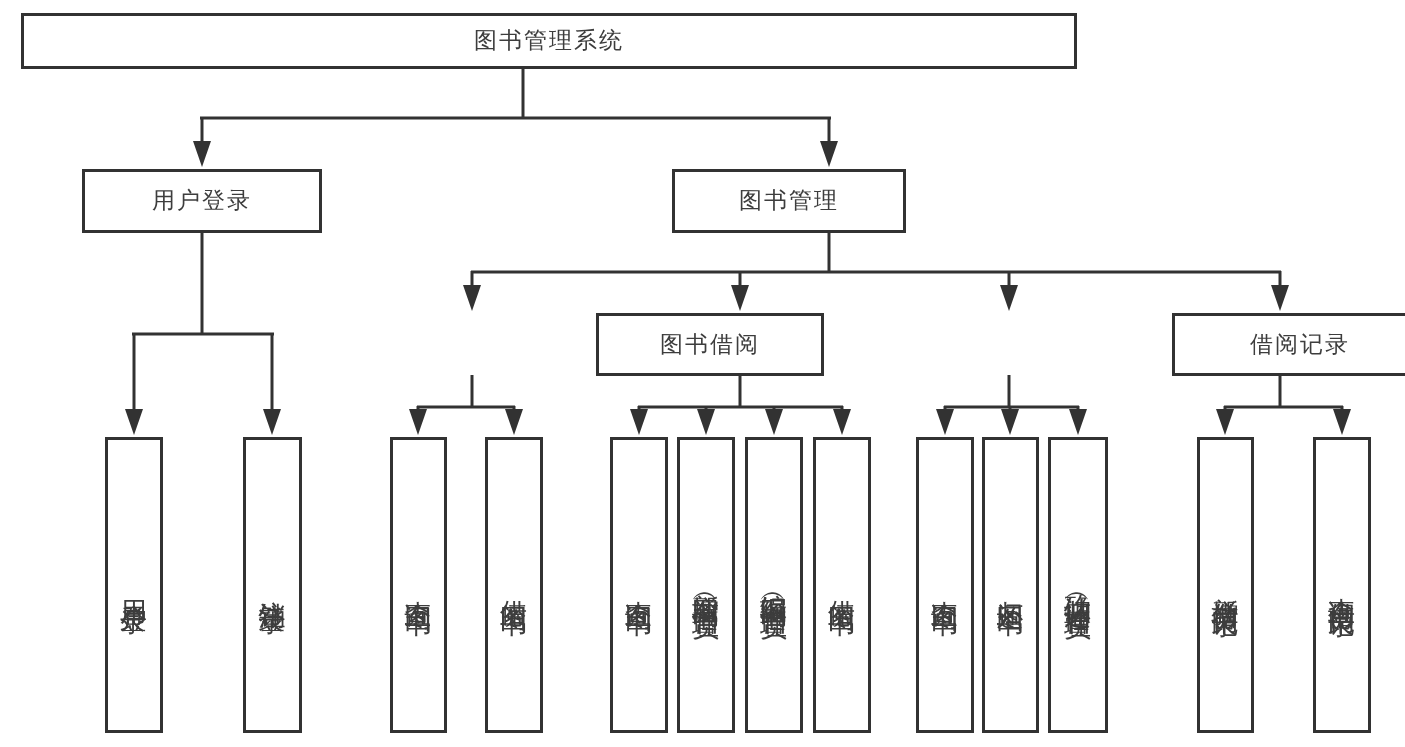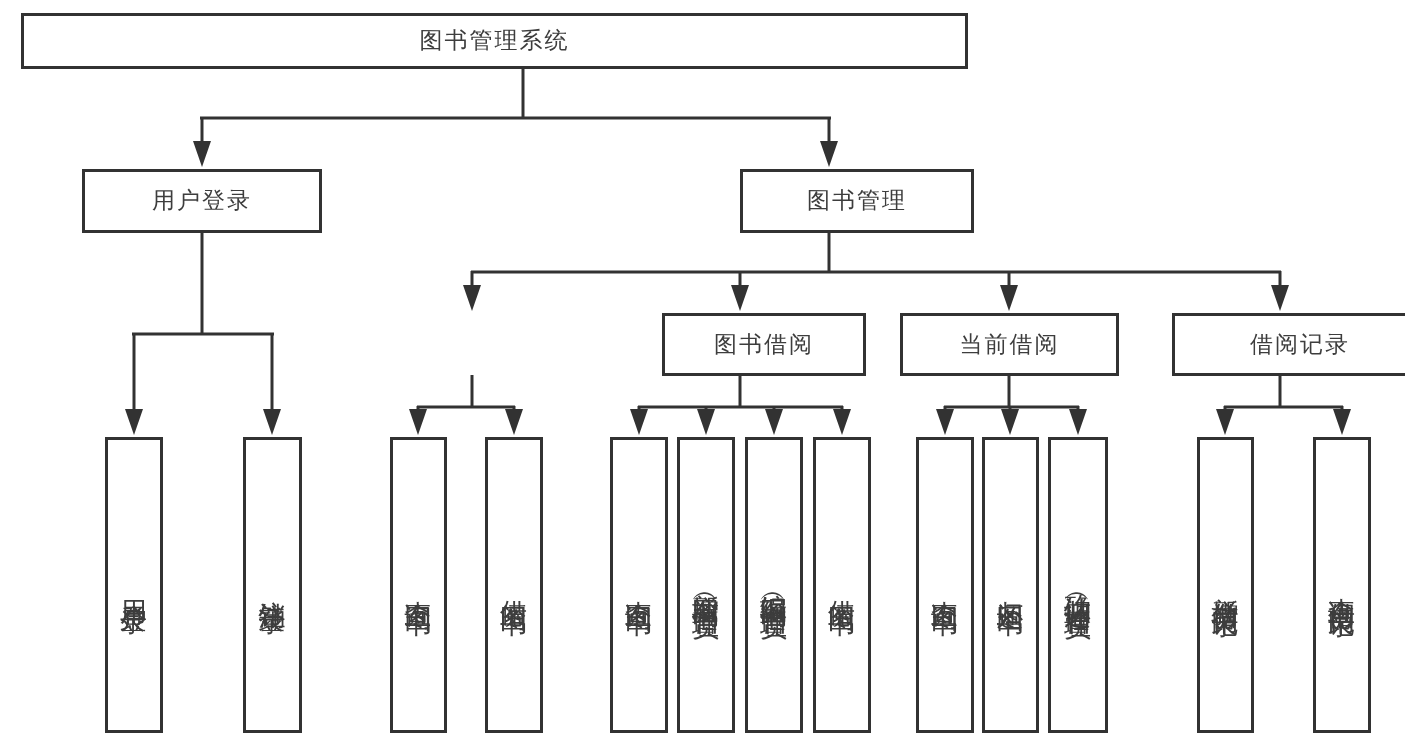--- a/index.html
+++ b/index.html
@@ -123,36 +123,33 @@
 
       <polygon points="936,409 954,409 945,435"></polygon>
       <polygon points="1001,409 1019,409 1010,435"></polygon>
       <polygon points="1069,409 1087,409 1078,435"></polygon>
 
       <polygon points="1216,409 1234,409 1225,435"></polygon>
       <polygon points="1333,409 1351,409 1342,435"></polygon>
     </g>
   </svg>
 
-  <div class="box" style="left:21px; top:13px; width:947px; height:56px;">
+  <div class="box" style="left:21px; top:13px; width:1056px; height:56px;">
     <span class="h-label">图书管理系统</span>
   </div>
 
   <div class="box" style="left:82px; top:169px; width:240px; height:64px;">
     <span class="h-label">用户登录</span>
   </div>
-  <div class="box" style="left:740px; top:169px; width:234px; height:64px;">
+  <div class="box" style="left:672px; top:169px; width:234px; height:64px;">
     <span class="h-label">图书管理</span>
   </div>
 
-  <div class="box" style="left:662px; top:313px; width:204px; height:63px;justify-content:center;">
+  <div class="box" style="left:596px; top:313px; width:228px; height:63px;justify-content:center;">
     <span class="h-label">图书借阅</span>
-  </div>
-  <div class="box" style="left:900px; top:313px; width:219px; height:63px;">
-    <span class="h-label">当前借阅</span>
   </div>
   <div class="box" style="left:1172px; top:313px; width:256px; height:63px;">
     <span class="h-label">借阅记录</span>
   </div>
 
   <div class="box" style="left:105px; top:437px; width:58px; height:296px;">
     <span class="v-label">用户登录</span>
   </div>
   <div class="box" style="left:243px; top:437px; width:59px; height:296px;">
     <span class="v-label">注销登录</span>

